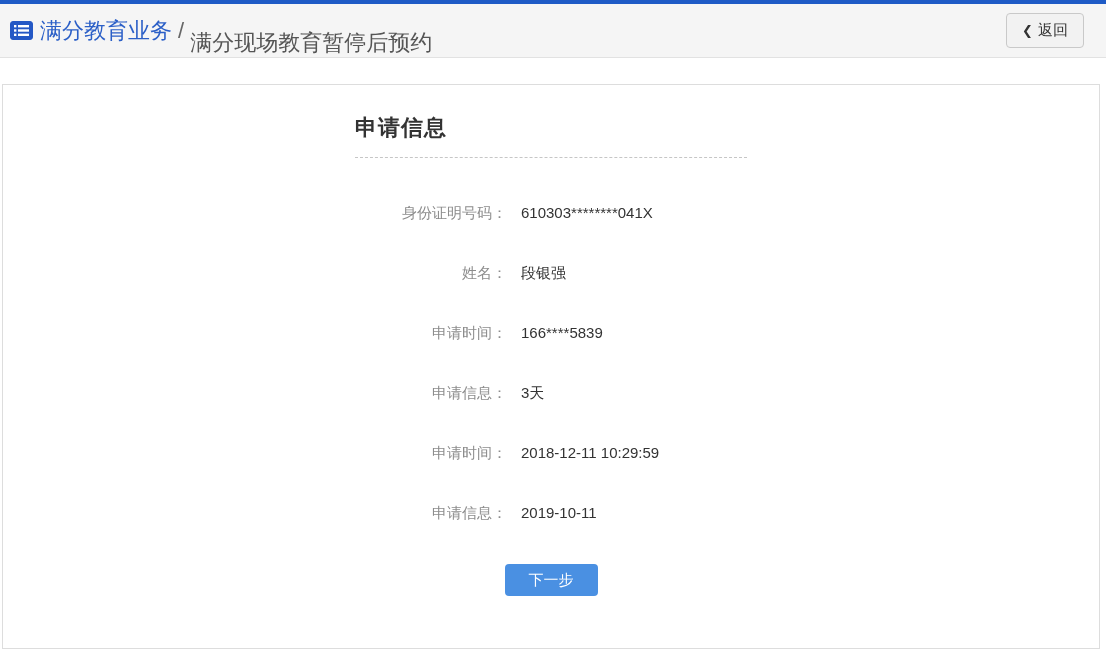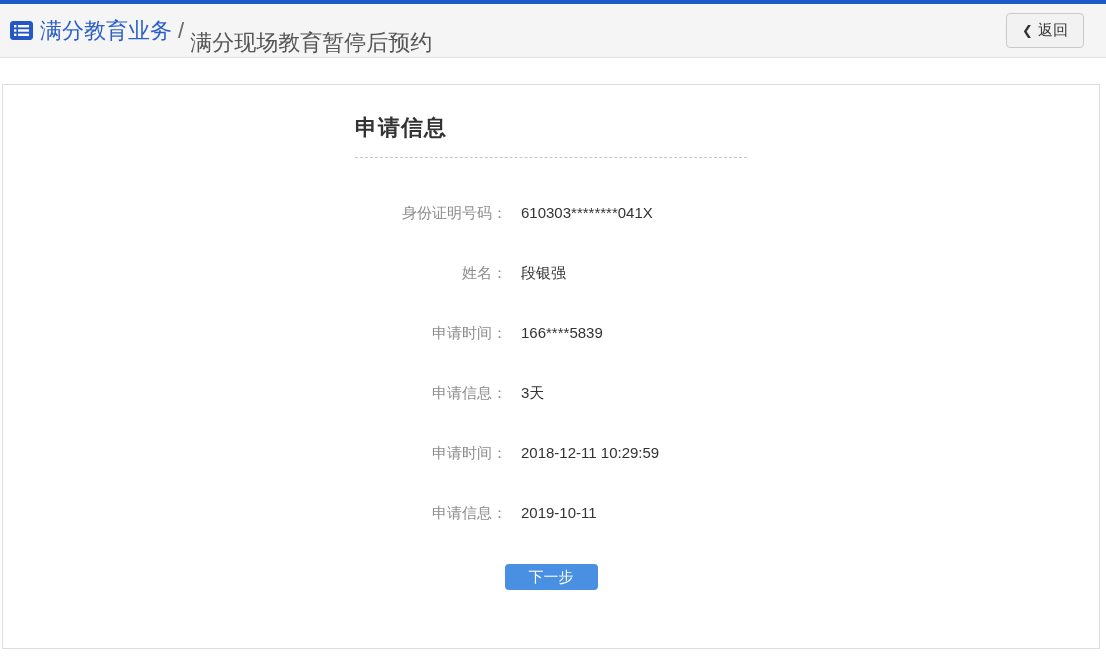--- a/index.html
+++ b/index.html
@@ -88,21 +88,21 @@
     text-align: right;
     color: #8c8c8c;
   }
   .field-value {
     margin-left: 14px;
     color: #333;
   }
   .btn-wrap { text-align: center; margin-top: 0; }
   .next-btn {
     min-width: 92px;
-    height: 26px;
+    height: 32px;
     padding: 0 24px;
     background: #4a90e2;
     color: #ffffff;
     border: none;
     border-radius: 4px;
     font-size: 15px;
     font-family: inherit;
     cursor: pointer;
   }
 </style>

